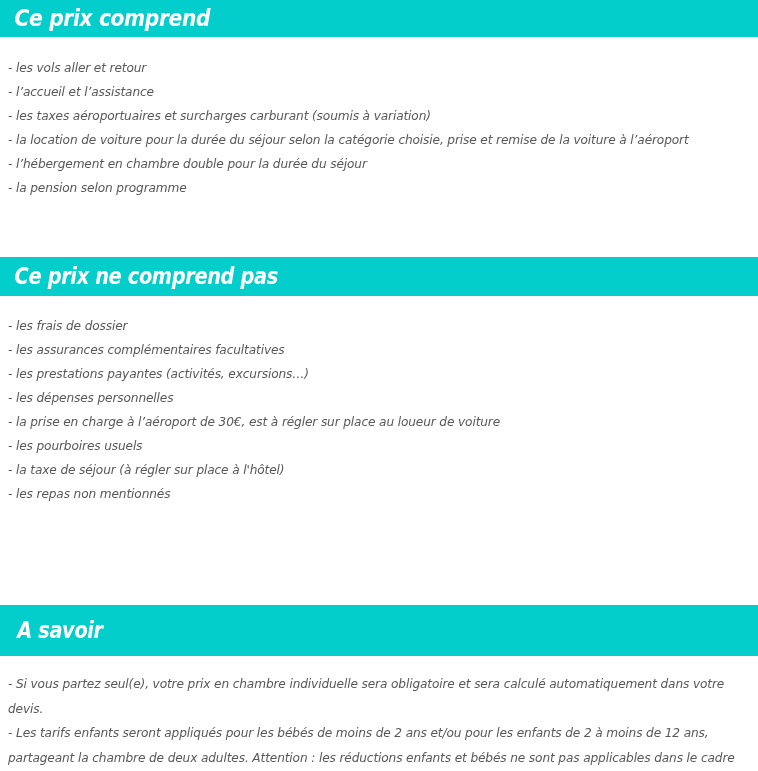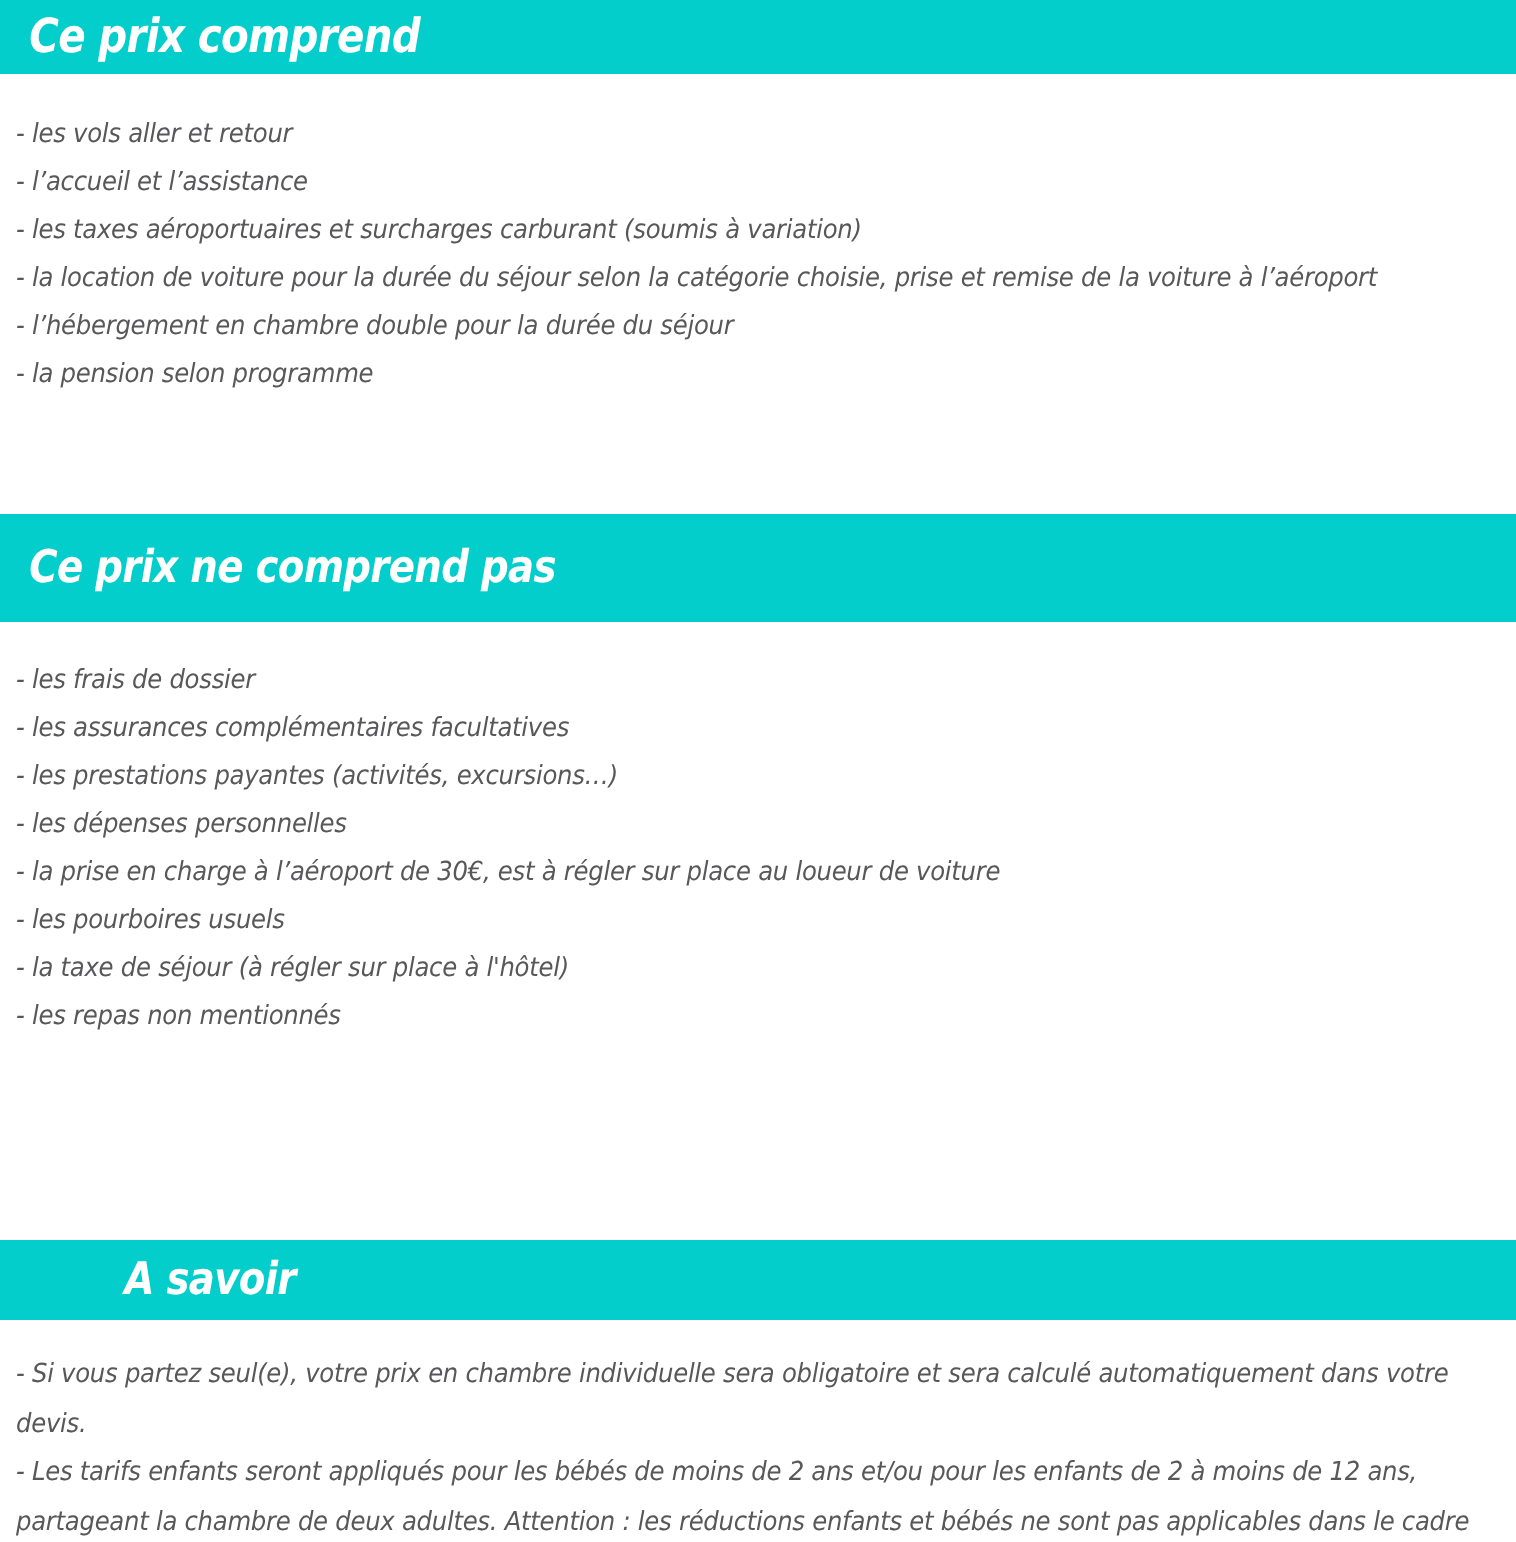--- a/index.html
+++ b/index.html
@@ -26,22 +26,22 @@
   
   .section-band {
     background: #03cecb;
     width: 100%;
     box-sizing: border-box;
     display: flex;
     align-items: center;
   }
 
   .section-band.band-1 { height: 37px; }
-  .section-band.band-2 { height: 54px; }
-  .section-band.band-3 { height: 40px; padding-left: 45px; }
+  .section-band.band-2 { height: 39px; }
+  .section-band.band-3 { height: 51px; }
 
   .section-title {
     color: #ffffff;
     font-family: "DejaVu Sans", sans-serif;
     font-style: italic;
     font-weight: bold;
     font-size: 23px;
     line-height: 1;
     letter-spacing: -0.4px;
     transform: scaleX(0.86);

